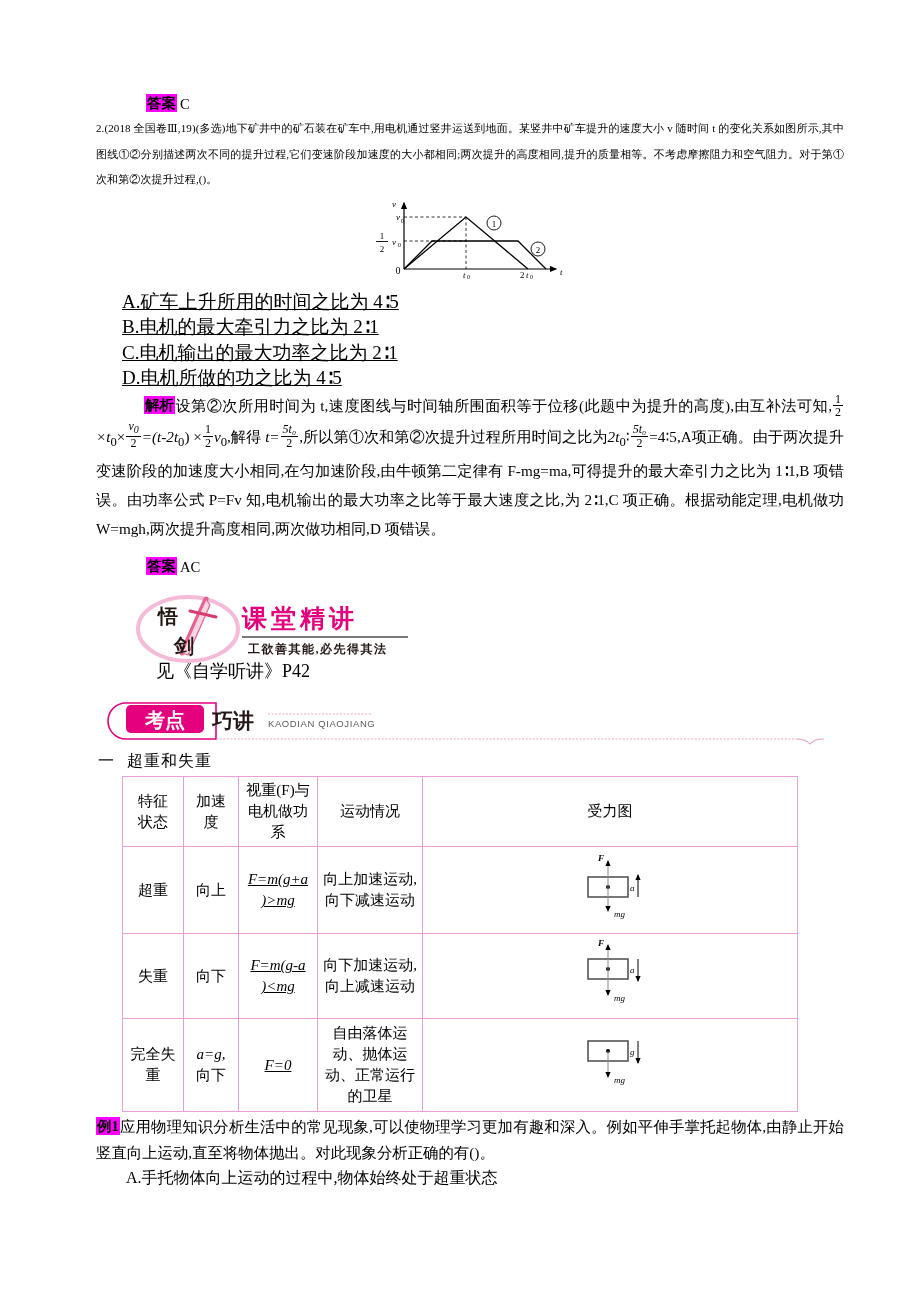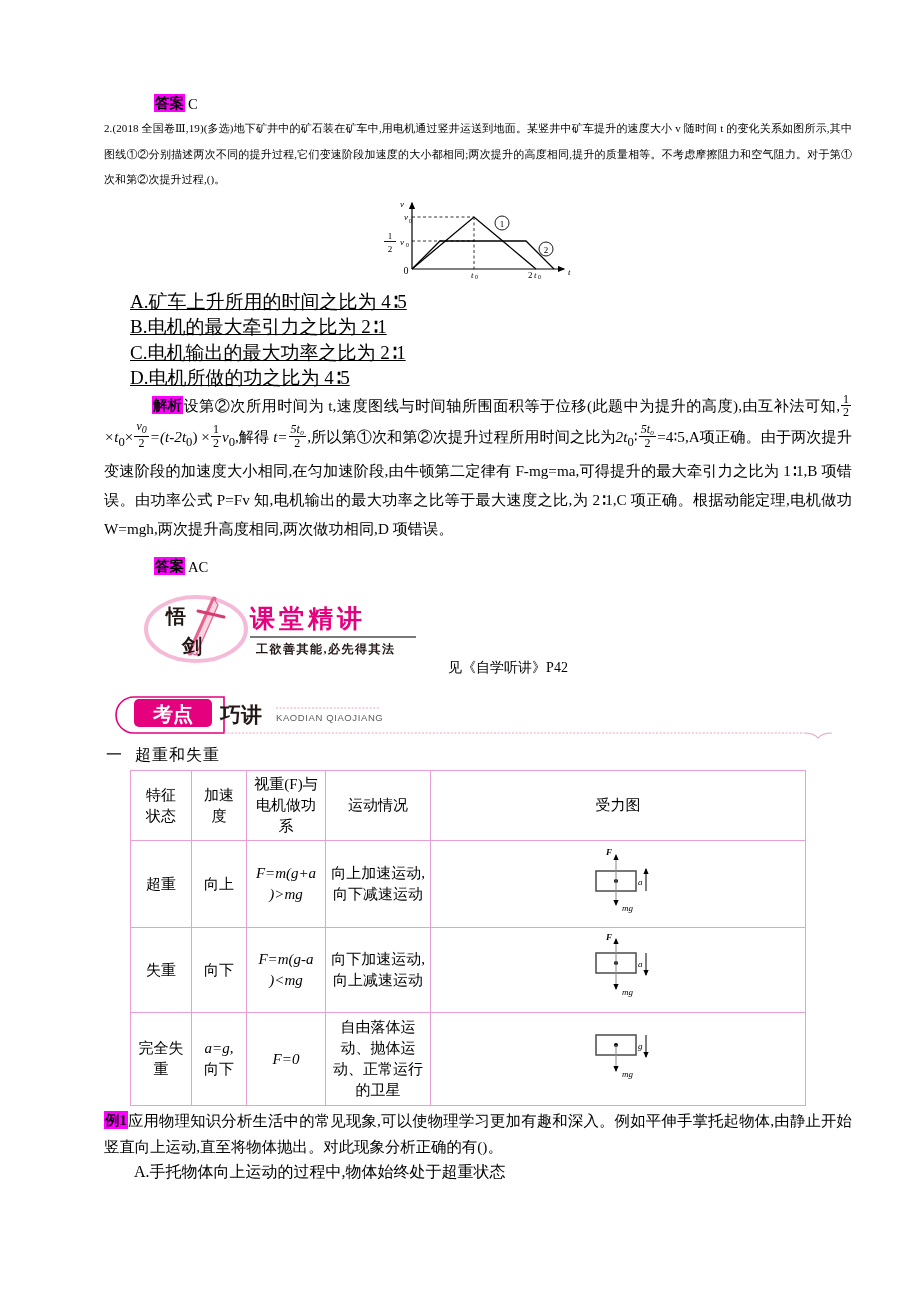--- a/index.html
+++ b/index.html
@@ -10,21 +10,21 @@
   body {
     width: 920px;
     height: 1302px;
     font-family: "Liberation Serif", "DejaVu Serif", serif;
     color: #000000;
     position: relative;
     overflow: hidden;
   }
   .page {
     position: absolute;
-    left: 8px; top: 0;
+    left: 0; top: 0;
     width: 836px;
     height: 1302px;
   }
   .content {
     position: absolute;
     left: 96px;
     top: 92px;
     width: 748px;
   }
 
@@ -83,22 +83,22 @@
     margin: 4px 0 6px 0;
   }
 
   
   .logo-block {
     position: relative;
     height: 74px;
     margin-top: 12px;
   }
   .see-line {
-    font-size: 14px;
-    text-align: center;
+    font-size: 18px;
+    text-align: left;
     margin-top: -6px;
     padding-left: 60px;
   }
 
   
   .kaodian-banner {
     position: relative;
     height: 46px;
     margin-top: 16px;
   }
@@ -126,21 +126,21 @@
     font-size: 15px;
     line-height: 21px;
     padding: 3px 2px;
   }
   td.c1 { width: 56px; }
   td.c2 { width: 50px; }
   td.c3 { width: 74px; }
   td.c4 { width: 100px; }
   td.c5 { width: auto; }
   td.c4 { text-align: left; padding-left: 5px; }
-  td.formula { font-size: 13px; font-style: italic; line-height: 18px; text-align: left; padding-left: 4px;}
+  td.formula { font-size: 13px; font-style: italic; line-height: 18px; text-align: left; padding-left: 4px; text-decoration: underline;}
   .hrow td { height: 60px; }
   .drow td { height: 80px; }
   .drow2 td { height: 78px; }
   .drow3 td { height: 86px; }
   .small-it { font-style: italic; font-size: 13px; line-height: 17px; }
 
   .ex-body { font-size: 15.4px; line-height: 25.5px; text-align: justify; margin-top: 2px;}
   .ex-opts { font-size: 16px; line-height: 25.5px; padding-left: 30px;}
 </style>
 </head>

